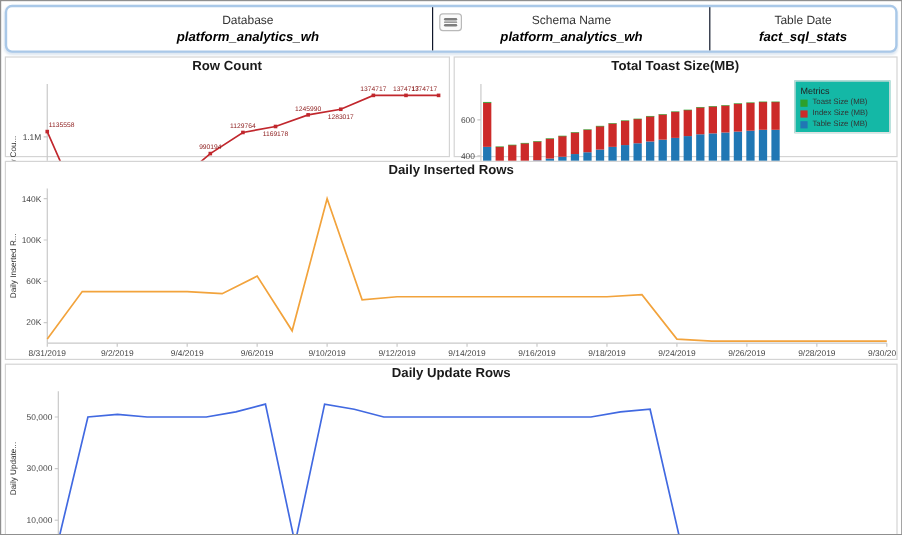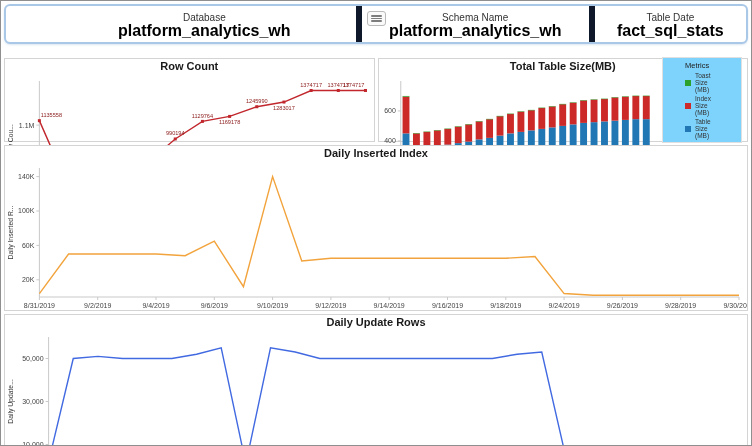--- a/index.html
+++ b/index.html
@@ -19,54 +19,54 @@
     border: 2px solid #a9c8e8; border-radius: 6px;
     background: #fff;
     display: flex; align-items: stretch;
     box-shadow: 0 1px 2px rgba(120,160,200,.25);
     padding-left: 47px;
   }
   .header-section {
     display: flex; flex-direction: column; align-items: center; justify-content: center;
     position: relative; cursor: pointer;
   }
-  .header-section + .header-section { border-left: 6px solid #0f172a; }
+  .header-section + .header-section { border-left: 1px solid #0f172a; }
   .hs-1 { flex: 2; }
   .hs-2 { flex: 1.5; }
   .hs-3 { flex: 1; }
   .header-label { font-size: 10px; color: #333; line-height: 13px; }
-  .header-value { font-size: 16px; font-weight: bold; color: #000; line-height: 14px; }
+  .header-value { font-size: 11px; font-weight: bold; color: #000; line-height: 14px; font-style: italic; }
   .menu-icon {
     position: absolute; left: 5px; top: 5px;
     width: 19px; height: 15px;
     border: 1px solid #b9b9b9; border-radius: 3px;
     display: flex; flex-direction: column; justify-content: space-evenly;
     padding: 2px 3px; background: #fafafa; cursor: pointer;
   }
   .menu-icon span { display:block; height: 1.5px; background: #7d7d7d; border-radius: 1px; }
   
   .row1 { display: flex; gap: 3px; flex: 0 0 84px; }
   .panel {
     border: 1px solid #d4d4d4; background: #fff; position: relative;
     display: flex; flex-direction: column;
   }
-  .row1 .panel { flex: 1; height: 84px; margin-top: 11px; }
+  .row1 .panel { flex: 1; height: 84px; }
   .panel-m { flex: 0 0 97px; }
   .chart-title {
     font-size: 11px; font-weight: bold; color: #1a1a1a;
     text-align: center; line-height: 14px; flex: 0 0 14px;
   }
   .chart-body { flex: 1; position: relative; }
   .chart-body.with-legend { margin-right: 88px; }
   svg { width: 100%; height: 100%; display: block; font-family: "Liberation Sans", sans-serif; }
   
   .legend {
     position: absolute; right: 5px; top: 50%; transform: translateY(-50%);
-    width: 80px; background: #7dd3fc; border: 1px solid #e0e0e0;
-    padding: 3px 22px; font-size: 6.5px; color: #333;
+    width: 80px; background: #14b8a6; border: 1px solid #e0e0e0;
+    padding: 3px 4px; font-size: 6.5px; color: #333;
   }
   .legend-title { font-size: 7.5px; color: #222; margin-bottom: 2px; }
   .legend-item { display: flex; align-items: center; margin-top: 2px; cursor: pointer; }
   .legend-swatch { width: 6px; height: 6px; display: inline-block; margin-right: 4px; flex: 0 0 6px; }
 </style>
 </head>
 <body>
 
 <div class="app">
 
@@ -145,21 +145,21 @@
             <text x="224.91666666666669" y="51.472252631578954" text-anchor="middle" font-size="5.6" fill="#8b1a1a">1169178</text>
             <text x="252.13333333333335" y="30.26968421052632" text-anchor="middle" font-size="5.6" fill="#8b1a1a">1245990</text>
             <text x="279.35" y="37.0925894736842" text-anchor="middle" font-size="5.6" fill="#8b1a1a">1283017</text>
             <text x="306.56666666666666" y="14.009431578947371" text-anchor="middle" font-size="5.6" fill="#8b1a1a">1374717</text>
             <text x="333.78333333333336" y="14.009431578947371" text-anchor="middle" font-size="5.6" fill="#8b1a1a">1374717</text>
             <text x="349" y="14.009431578947371" text-anchor="middle" font-size="5.6" fill="#8b1a1a">1374717</text>
           </svg>
       </div>
     </div>
     <div class="panel">
-      <div class="chart-title">Total Table Size(MB)</div>
+      <div class="chart-title">Total Toast Size(MB)</div>
       <div class="chart-body with-legend">
         <svg viewBox="0 0 281 150">
             <line x1="21.799999999999997" y1="8" x2="21.799999999999997" y2="128" stroke="#c9c9c9" stroke-width="1"></line>
             <line x1="21.799999999999997" y1="128" x2="273" y2="128" stroke="#c9c9c9" stroke-width="1"></line>
             <line x1="18.799999999999997" y1="68" x2="21.799999999999997" y2="68" stroke="#c9c9c9"></line>
             <text x="16.799999999999997" y="70.4" text-anchor="end" font-size="7" fill="#444">400</text>
             <line x1="18.799999999999997" y1="38" x2="21.799999999999997" y2="38" stroke="#c9c9c9"></line>
             <text x="16.799999999999997" y="40.4" text-anchor="end" font-size="7" fill="#444">600</text>
             <line x1="27.03333333333333" y1="128" x2="27.03333333333333" y2="131" stroke="#c9c9c9"></line>
             <text x="27.03333333333333" y="138.5" text-anchor="middle" font-size="7" fill="#444">8/31/2019</text>
@@ -262,21 +262,21 @@
         </div>
         <div class="legend-item">
           <span class="legend-swatch" style="background: rgb(32, 119, 180);"></span>
           <span>Table Size (MB)</span>
         </div>
       </div>
     </div>
   </div>
 
   <div class="panel panel-m">
-    <div class="chart-title">Daily Inserted Index</div>
+    <div class="chart-title">Daily Inserted Rows</div>
     <div class="chart-body">
       <svg viewBox="0 0 742 150">
           <line x1="34.4" y1="8" x2="34.4" y2="137" stroke="#c9c9c9" stroke-width="1"></line>
           <line x1="34.4" y1="137" x2="734" y2="137" stroke="#c9c9c9" stroke-width="1"></line>
           <line x1="31.4" y1="119.8" x2="34.4" y2="119.8" stroke="#c9c9c9"></line>
           <text x="29.4" y="122.2" text-anchor="end" font-size="7" fill="#444">20K</text>
           <line x1="31.4" y1="85.4" x2="34.4" y2="85.4" stroke="#c9c9c9"></line>
           <text x="29.4" y="87.80000000000001" text-anchor="end" font-size="7" fill="#444">60K</text>
           <line x1="31.4" y1="51" x2="34.4" y2="51" stroke="#c9c9c9"></line>
           <text x="29.4" y="53.4" text-anchor="end" font-size="7" fill="#444">100K</text>

